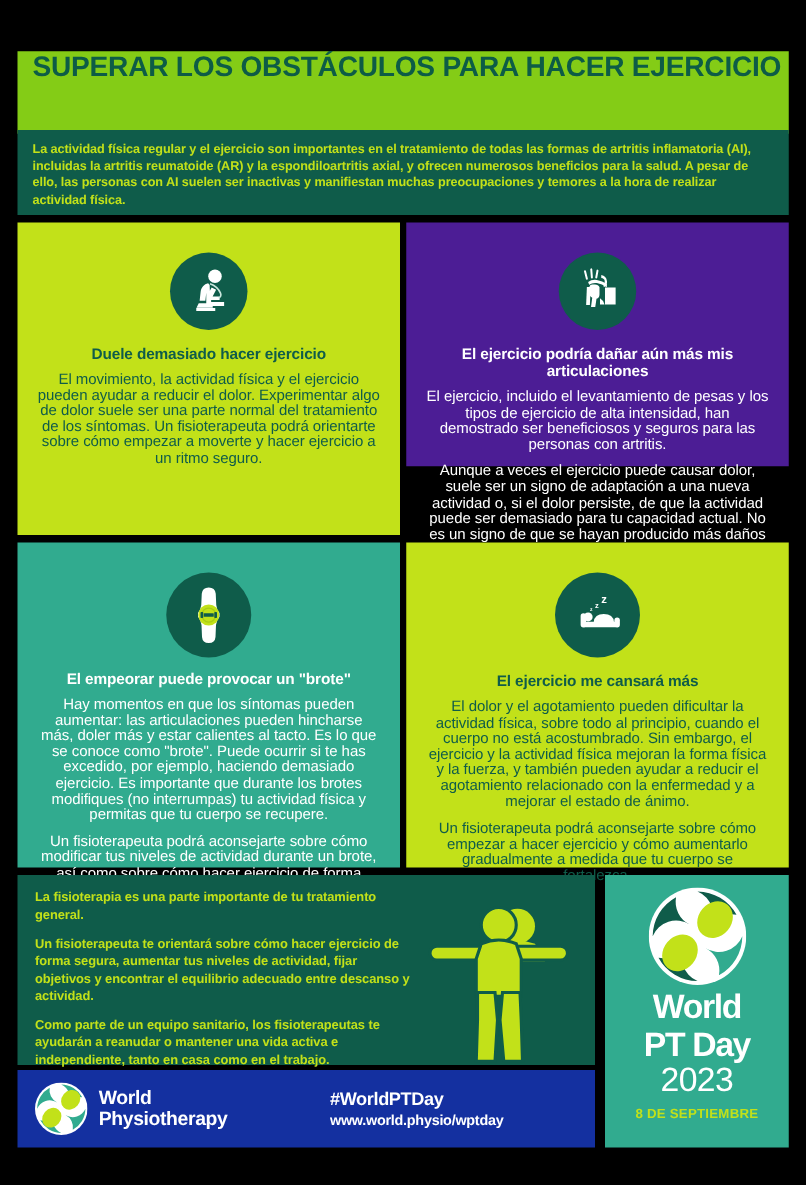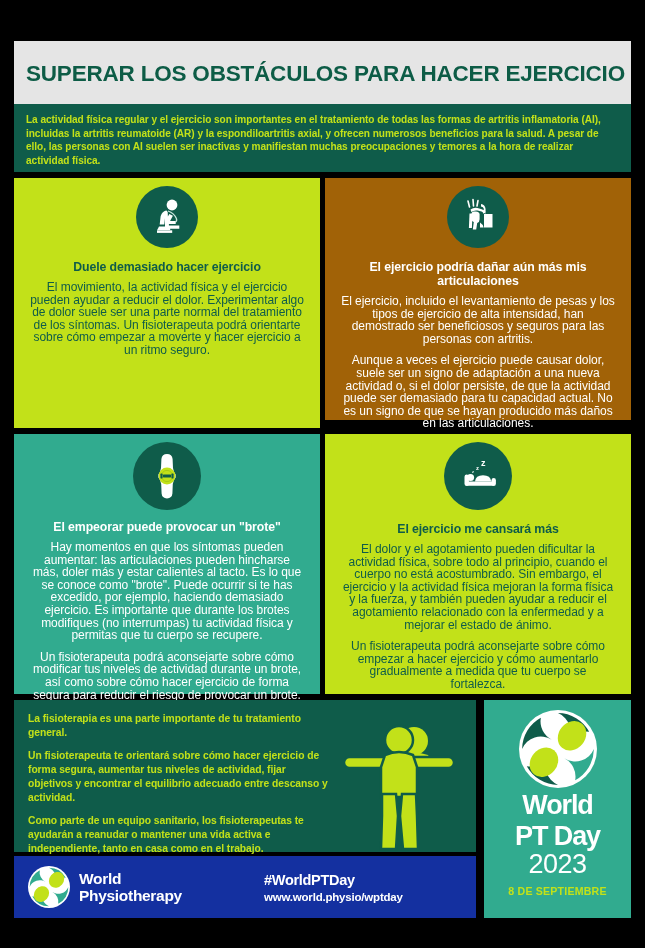--- a/index.html
+++ b/index.html
@@ -13,22 +13,22 @@
     position: relative;
     width: 645px; height: 948px;
     background: #000000;
     padding: 0;
   }
 
   
   .title-band {
     position: absolute;
     left: 14px; top: 41px; width: 617px; height: 66px;
-    background: #e5e5e5;
-    display: flex; align-items: center;
+    background: #84cc16;
+    display: flex; align-items: flex-start;
   }
   .title-band h1 {
     font-size: 22.5px;
     font-weight: bold;
     letter-spacing: -0.2px;
     color: #0d5c46;
     padding-left: 12px;
     white-space: nowrap;
   }
 
@@ -42,25 +42,25 @@
     color: #c2e119;
     font-size: 10.1px;
     font-weight: bold;
     line-height: 13.6px;
     letter-spacing: -0.05px;
   }
 
   
   .card {
     position: absolute;
-    padding: 8px 16px 0 16px;
+    padding: 24px 16px 0 16px;
     text-align: center;
   }
   .card.c1 { left: 14px;  top: 178px; width: 306px; height: 250px; background: #c2e119; }
-  .card.c2 { left: 325px; top: 178px; width: 306px; height: 242px; background: #a16207; }
+  .card.c2 { left: 325px; top: 178px; width: 306px; height: 195px; background: #4c1d95; }
   .card.c3 { left: 14px;  top: 434px; width: 306px; height: 260px; background: #31ab8f; }
   .card.c4 { left: 325px; top: 434px; width: 306px; height: 260px; background: #c2e119; }
 
   .icon-circle {
     width: 62px; height: 62px;
     border-radius: 50%;
     background: #0f5c4a;
     margin: 0 auto 12px auto;
     display: flex; align-items: center; justify-content: center;
   }

